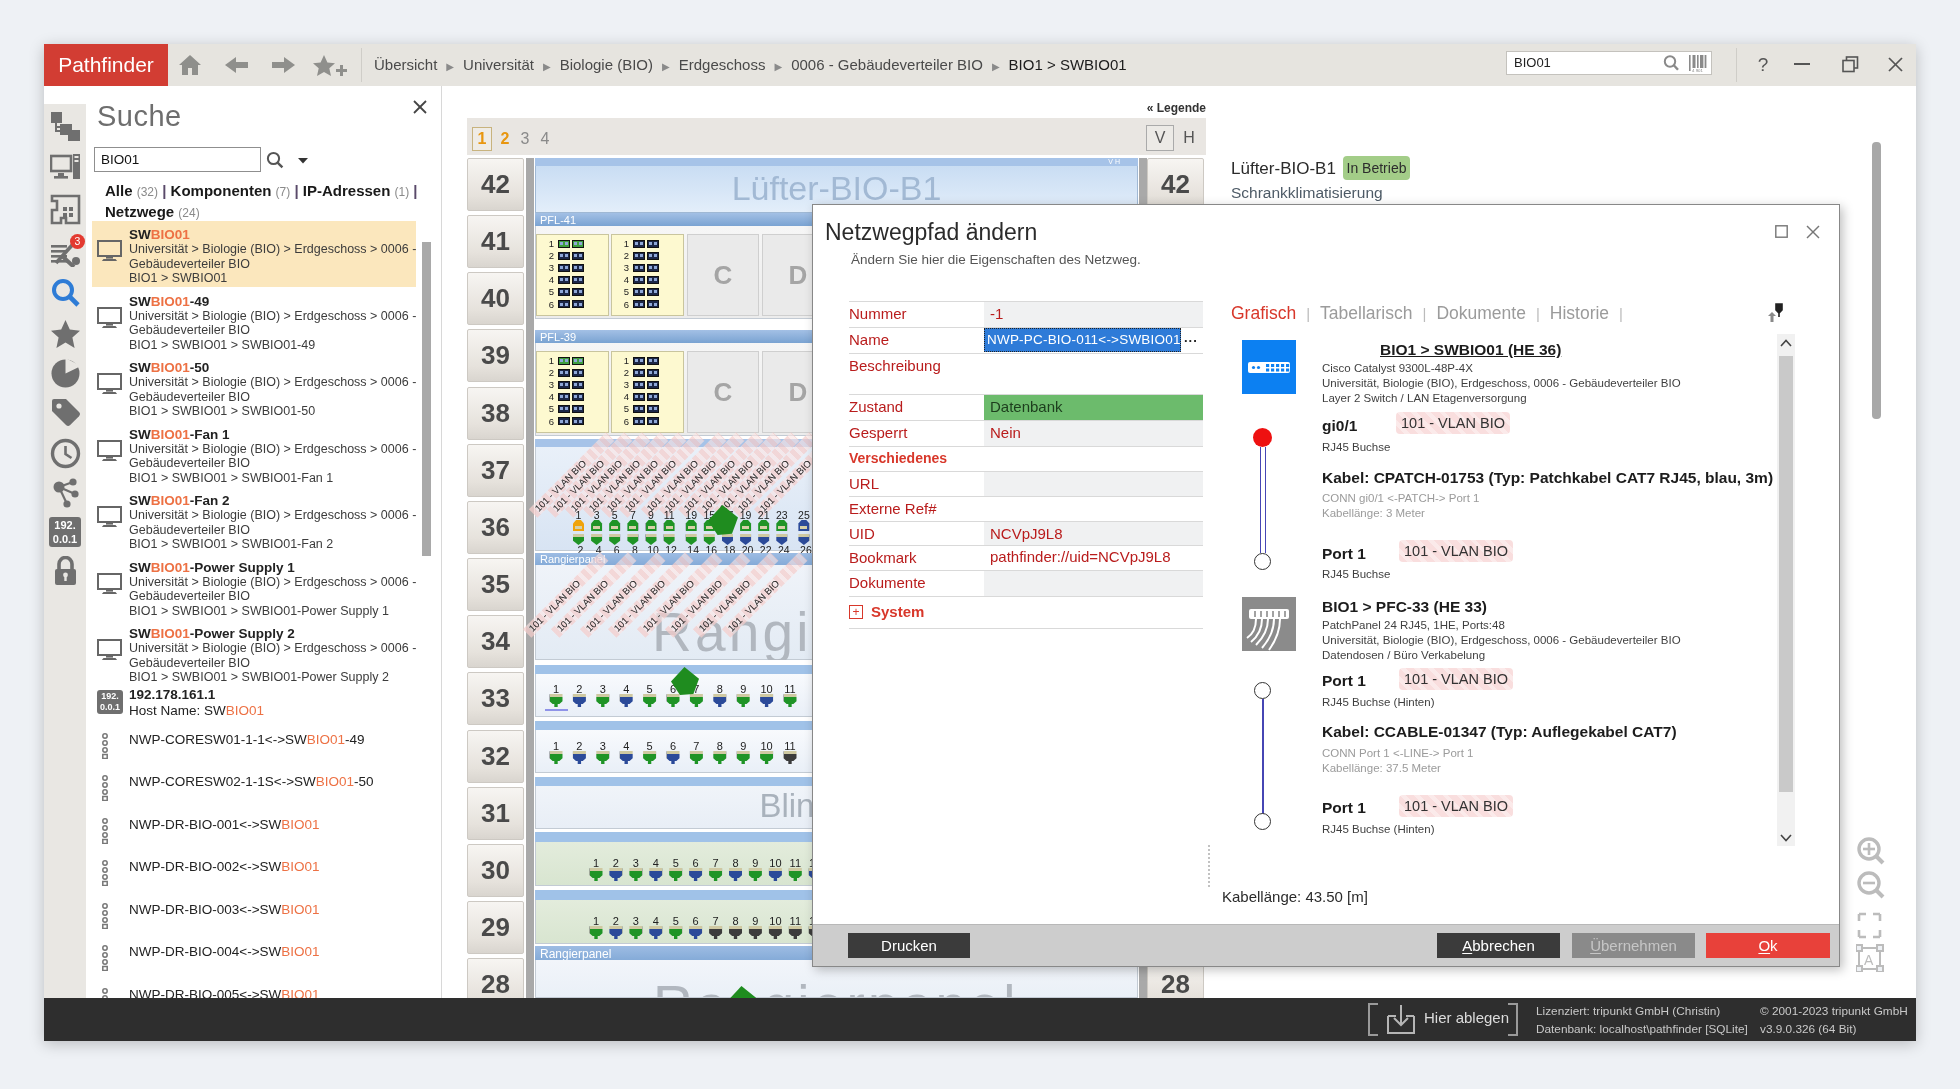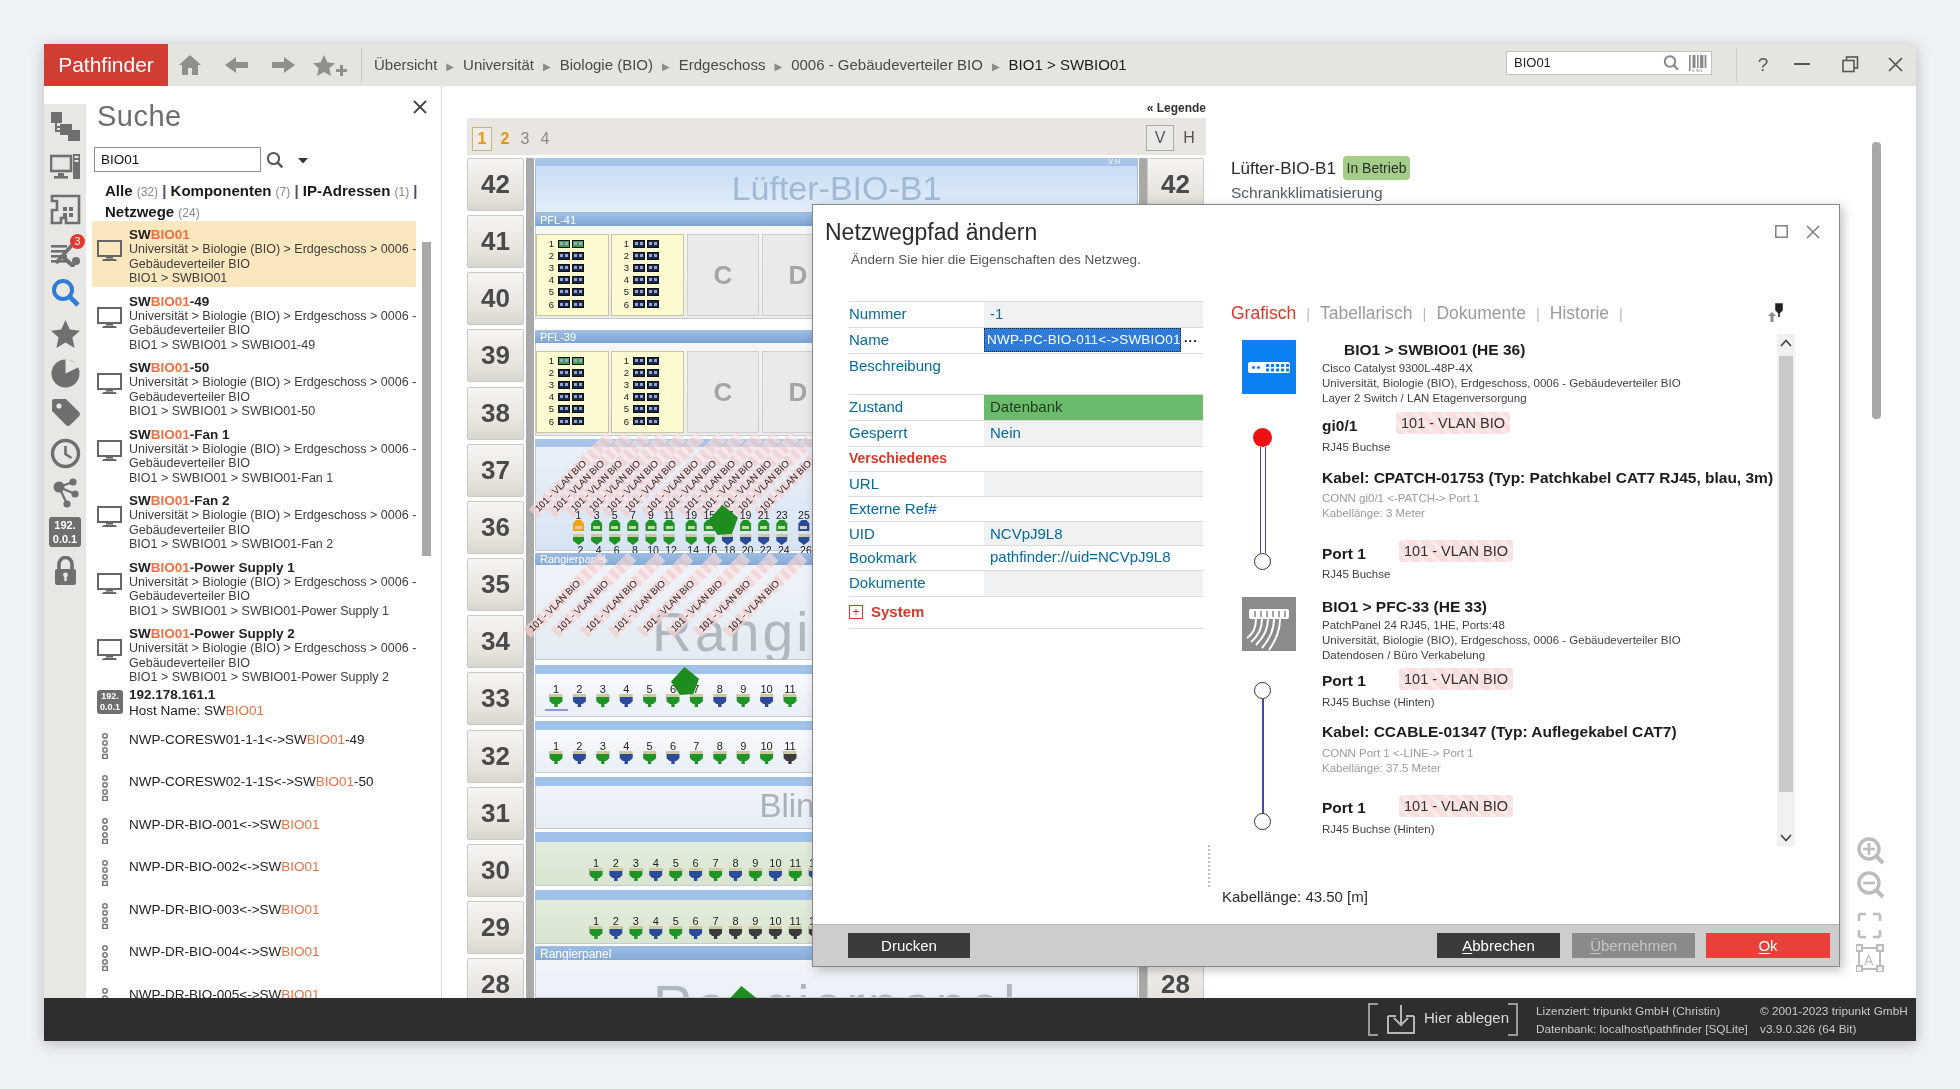--- a/index.html
+++ b/index.html
@@ -19,21 +19,21 @@
       clip-path:polygon(0 0,100% 0,100% 62%,50% 100%,0 62%);
       filter:drop-shadow(0 0 1px #222) drop-shadow(0 0 1px #222);}
   .pn{position:absolute;width:18px;text-align:center;font-size:11px;color:#222;}
   .pm{position:absolute;width:18px;text-align:center;font-size:10.5px;color:#222;}
   .vb{position:absolute;height:11.5px;line-height:11.5px;transform:rotate(-45deg);
       transform-origin:0 100%;font-size:9.5px;color:#1c1c1c;padding-left:5px;white-space:nowrap;
       background:repeating-linear-gradient(90deg,rgba(245,205,203,.72) 0 5px,rgba(251,228,227,.62) 5px 9px);}
   .bhead{position:absolute;left:535px;width:603px;background:linear-gradient(#adc8ea,#96b7e0);}
   .bbody{position:absolute;left:535px;width:603px;background:linear-gradient(#f6f9fc,#e2eaf4);
          border:1px solid #c3cbd4;border-top:none;box-sizing:border-box;}
-  .lbl15{font-size:15px;color:#0369a1;}
+  .lbl15{font-size:15px;color:#b91c1c;}
   .sep{position:absolute;left:849px;width:354px;height:1px;background:#d9d9d9;}
   .g1{position:absolute;left:1322px;font-size:15.5px;font-weight:bold;color:#1c1c1c;white-space:nowrap;}
   .g2{position:absolute;left:1322px;font-size:11.5px;color:#3f3f3f;white-space:nowrap;}
   .g3{position:absolute;left:1322px;font-size:11.5px;color:#9b9b9b;white-space:nowrap;}
   .badge{position:absolute;height:22px;line-height:22px;border-radius:4px;text-align:center;
          font-size:14.5px;color:#333;width:114px;
          background:repeating-linear-gradient(45deg,#f9dede 0 6px,#fbeaea 6px 10px);}
   .btn{position:absolute;height:25px;line-height:25px;text-align:center;font-size:15px;
        background:#3b3b3b;color:#fff;}
   .ic{position:absolute;left:50px;width:31px;height:31px;}
@@ -852,21 +852,21 @@
       <rect x="34" y="24" width="3.2" height="3"></rect>
       <rect x="39" y="24" width="3.2" height="3"></rect>
       <rect x="44" y="24" width="3.2" height="3"></rect>
 <rect x="24" y="28.5" width="3.2" height="3"></rect>
       <rect x="29" y="28.5" width="3.2" height="3"></rect>
       <rect x="34" y="28.5" width="3.2" height="3"></rect>
       <rect x="39" y="28.5" width="3.2" height="3"></rect>
       <rect x="44" y="28.5" width="3.2" height="3"></rect>
 </g>
   </svg>
-<div class="g1" style="left:1344px;top:341px;">BIO1 &gt; SWBIO01 (HE 36)</div>
+<div class="g1" style="left:1380px;top:341px;text-decoration:underline;">BIO1 &gt; SWBIO01 (HE 36)</div>
 <div class="g2" style="left:1322px;top:362px;">Cisco Catalyst 9300L-48P-4X</div>
 <div class="g2" style="left:1322px;top:377px;">Universität, Biologie (BIO), Erdgeschoss, 0006 - Gebäudeverteiler BIO</div>
 <div class="g2" style="left:1322px;top:392px;">Layer 2 Switch / LAN Etagenversorgung</div>
 <div class="g1" style="left:1322px;top:417px;text-align:center;">gi0/1</div>
 <div class="badge" style="left:1396px;top:412px;">101 - VLAN BIO</div>
 <div class="g2" style="left:1322px;top:441px;">RJ45 Buchse</div>
 <div class="ab" style="left:1253px;top:428px;width:19px;height:19px;border-radius:50%;background:#ee1111;"></div>
 <div class="ab" style="left:1259.5px;top:447px;width:1.5px;height:106px;background:#4646b4;"></div>
 <div class="ab" style="left:1264.5px;top:447px;width:1.5px;height:106px;background:#4646b4;"></div>
 <div class="ab" style="left:1254px;top:553px;width:17px;height:17px;border-radius:50%;background:#fff;border:1.5px solid #333;box-sizing:border-box;"></div>

